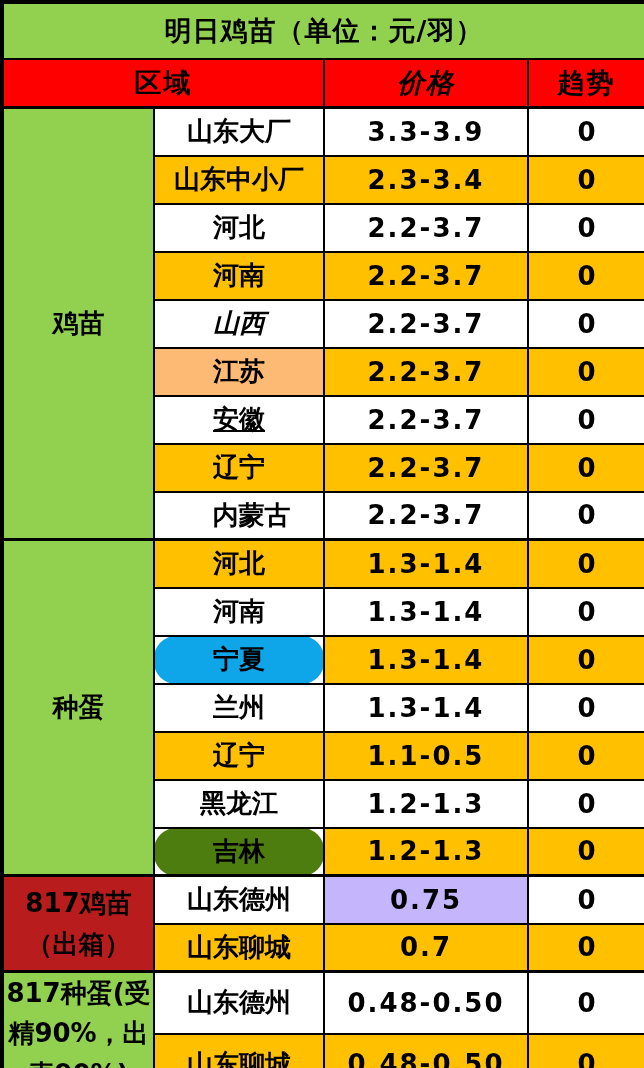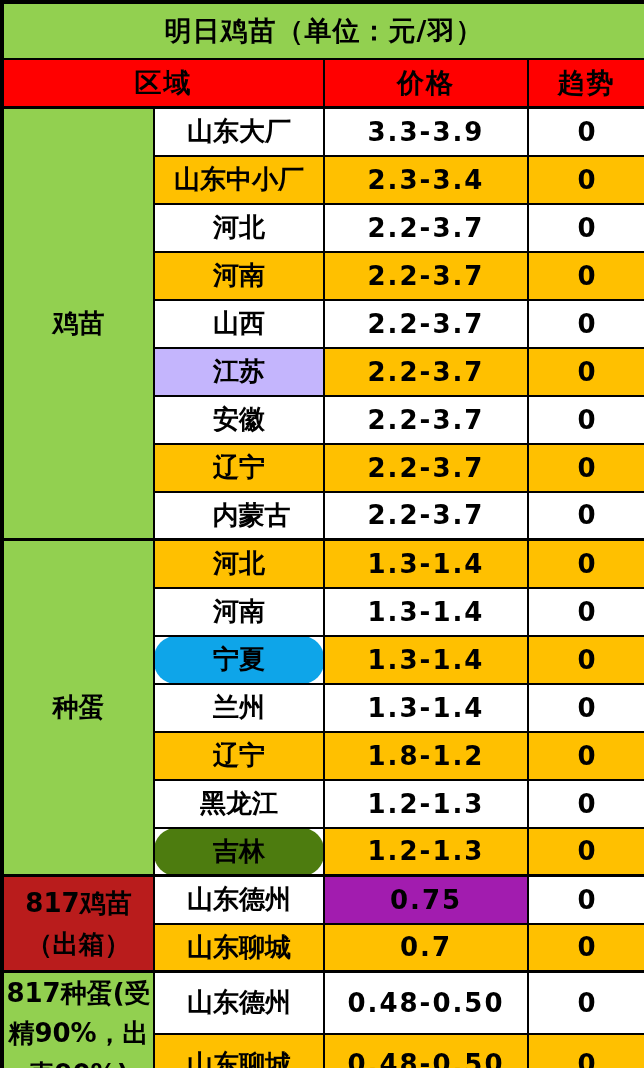--- a/index.html
+++ b/index.html
@@ -53,21 +53,21 @@
     <col style="width:170px">
     <col style="width:204px">
     <col style="width:118px">
   </colgroup>
   <tbody>
     <tr class="title-row">
       <td colspan="4" style="background: rgb(146, 208, 80);">明日鸡苗（单位：元/羽）</td>
     </tr>
     <tr class="header-row">
       <td colspan="2" style="background: rgb(255, 0, 0);">区域</td>
-      <td style="background: rgb(255, 0, 0);">价格</td>
+      <td style="background: rgb(255, 0, 0); font-style: italic;">价格</td>
       <td style="background: rgb(255, 0, 0);">趋势</td>
     </tr>
   <tr class="data-row group-start">
         <td class="group-cell" rowspan="9" style="background: rgb(146, 208, 80);">鸡苗</td>
         <td class="region-cell" style="background: rgb(255, 255, 255);">山东大厂</td>
         <td class="price-cell" style="background: rgb(255, 255, 255);">3.3-3.9</td>
         <td class="trend-cell" style="background: rgb(255, 255, 255);">0</td>
       </tr>
       <tr class="data-row">
         <td class="region-cell" style="background: rgb(255, 192, 0);">山东中小厂</td>
@@ -78,31 +78,31 @@
         <td class="region-cell" style="background: rgb(255, 255, 255);">河北</td>
         <td class="price-cell" style="background: rgb(255, 255, 255);">2.2-3.7</td>
         <td class="trend-cell" style="background: rgb(255, 255, 255);">0</td>
       </tr>
       <tr class="data-row">
         <td class="region-cell" style="background: rgb(255, 192, 0);">河南</td>
         <td class="price-cell" style="background: rgb(255, 192, 0);">2.2-3.7</td>
         <td class="trend-cell" style="background: rgb(255, 192, 0);">0</td>
       </tr>
       <tr class="data-row">
-        <td class="region-cell" style="background: rgb(255, 255, 255);">山西</td>
+        <td class="region-cell" style="background: rgb(255, 255, 255); font-style: italic;">山西</td>
         <td class="price-cell" style="background: rgb(255, 255, 255);">2.2-3.7</td>
         <td class="trend-cell" style="background: rgb(255, 255, 255);">0</td>
       </tr>
       <tr class="data-row">
-        <td class="region-cell" style="background: #c4b5fd;">江苏</td>
+        <td class="region-cell" style="background: #fdba74;">江苏</td>
         <td class="price-cell" style="background: rgb(255, 192, 0);">2.2-3.7</td>
         <td class="trend-cell" style="background: rgb(255, 192, 0);">0</td>
       </tr>
       <tr class="data-row">
-        <td class="region-cell" style="background: rgb(255, 255, 255);">安徽</td>
+        <td class="region-cell" style="background: rgb(255, 255, 255); text-decoration: underline;">安徽</td>
         <td class="price-cell" style="background: rgb(255, 255, 255);">2.2-3.7</td>
         <td class="trend-cell" style="background: rgb(255, 255, 255);">0</td>
       </tr>
       <tr class="data-row">
         <td class="region-cell" style="background: rgb(255, 192, 0);">辽宁</td>
         <td class="price-cell" style="background: rgb(255, 192, 0);">2.2-3.7</td>
         <td class="trend-cell" style="background: rgb(255, 192, 0);">0</td>
       </tr>
       <tr class="data-row">
         <td class="region-cell" style="background: rgb(255, 255, 255); padding-left: 27px;">内蒙古</td>
@@ -125,37 +125,37 @@
         <td class="price-cell" style="background: rgb(255, 192, 0);">1.3-1.4</td>
         <td class="trend-cell" style="background: rgb(255, 192, 0);">0</td>
       </tr>
       <tr class="data-row">
         <td class="region-cell" style="background: rgb(255, 255, 255); border-radius: 11px;">兰州</td>
         <td class="price-cell" style="background: rgb(255, 255, 255);">1.3-1.4</td>
         <td class="trend-cell" style="background: rgb(255, 255, 255);">0</td>
       </tr>
       <tr class="data-row">
         <td class="region-cell" style="background: rgb(255, 192, 0);">辽宁</td>
-        <td class="price-cell" style="background: rgb(255, 192, 0);">1.8-1.2</td>
+        <td class="price-cell" style="background: rgb(255, 192, 0);">1.1-0.5</td>
         <td class="trend-cell" style="background: rgb(255, 192, 0);">0</td>
       </tr>
       <tr class="data-row">
         <td class="region-cell" style="background: rgb(255, 255, 255);">黑龙江</td>
         <td class="price-cell" style="background: rgb(255, 255, 255);">1.2-1.3</td>
         <td class="trend-cell" style="background: rgb(255, 255, 255);">0</td>
       </tr>
       <tr class="data-row">
         <td class="region-cell" style="background: #4d7c0f; border-radius: 22px;">吉林</td>
         <td class="price-cell" style="background: rgb(255, 192, 0);">1.2-1.3</td>
         <td class="trend-cell" style="background: rgb(255, 192, 0);">0</td>
       </tr>
       <tr class="data-row group-start">
         <td class="group-cell" rowspan="2" style="background: #b91c1c;">817鸡苗（出箱）</td>
         <td class="region-cell" style="background: rgb(255, 255, 255);">山东德州</td>
-        <td class="price-cell" style="background: #a21caf; margin-left: 8px;">0.75</td>
+        <td class="price-cell" style="background: #c4b5fd; margin-left: 8px;">0.75</td>
         <td class="trend-cell" style="background: rgb(255, 255, 255);">0</td>
       </tr>
       <tr class="data-row">
         <td class="region-cell" style="background: rgb(255, 192, 0);">山东聊城</td>
         <td class="price-cell" style="background: rgb(255, 192, 0);">0.7</td>
         <td class="trend-cell" style="background: rgb(255, 192, 0);">0</td>
       </tr>
       <tr class="data-row group-start">
         <td class="group-cell" rowspan="2" style="background: rgb(146, 208, 80);">817种蛋(受精90%，出壳90%)</td>
         <td class="region-cell" style="background: rgb(255, 255, 255);">山东德州</td>

